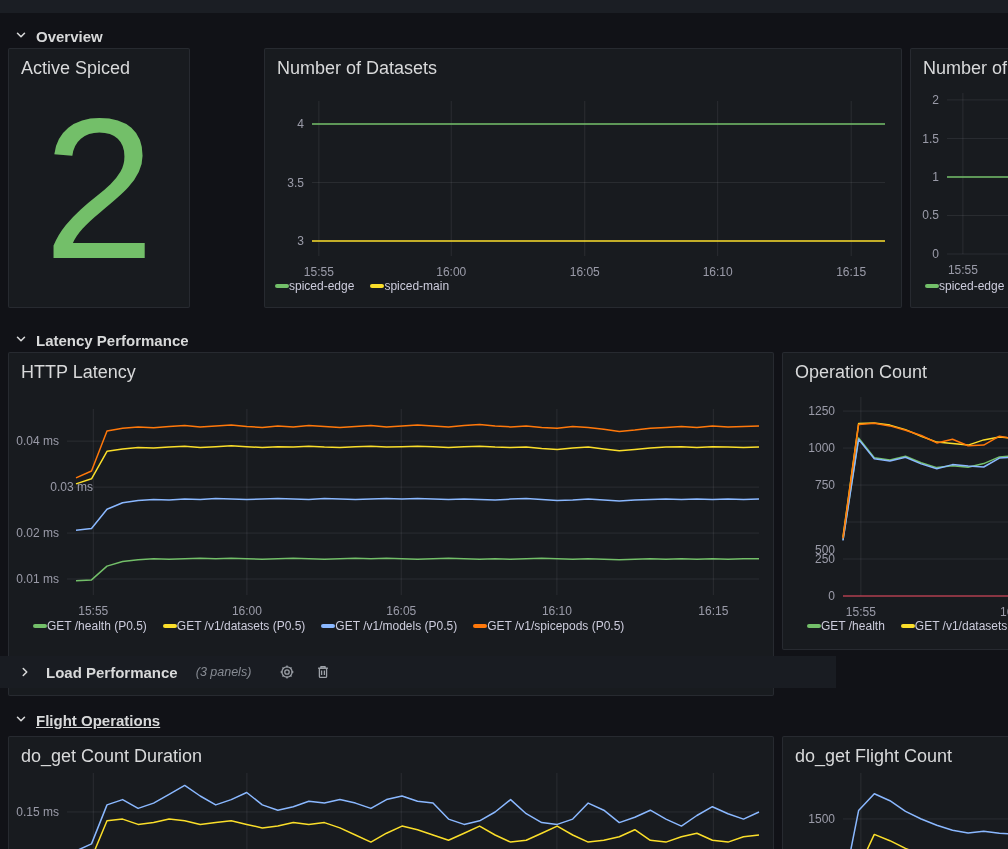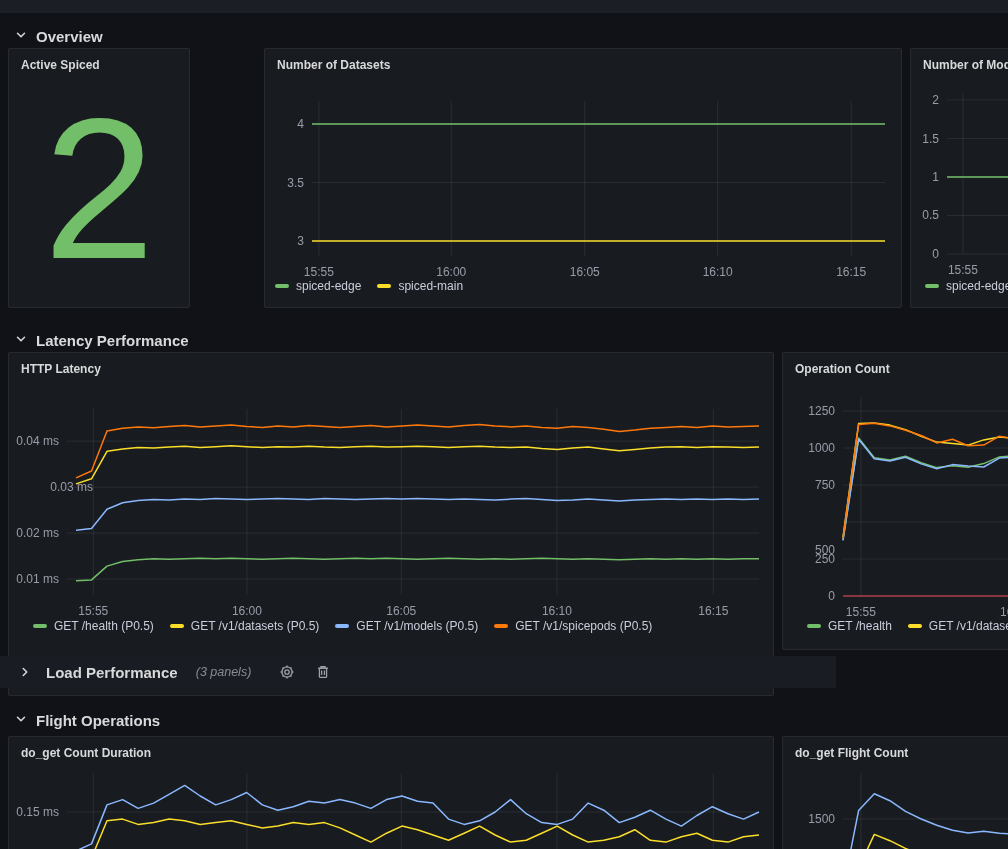--- a/index.html
+++ b/index.html
@@ -8,32 +8,32 @@
   .topstrip{position:absolute;left:0;top:0;width:1008px;height:13px;background:#1b1e24;}
   .section-header{position:absolute;display:flex;align-items:flex-start;gap:8px;cursor:pointer;margin-top:12px;}
   .section-title{font-size:15px;font-weight:700;color:#d8d9da;}
   .chev{width:14px;height:14px;display:inline-block;}
   .row-band{position:absolute;left:0;width:836px;height:32px;background:#191c22;
             display:flex;align-items:center;gap:14px;padding-left:18px;box-sizing:border-box;}
   .panels-count{font-size:12.5px;font-style:italic;color:#878b93;margin-left:4px;}
   .row-icon{width:16px;height:16px;display:inline-block;cursor:pointer;}
   .panel{position:absolute;background:#181b1f;border:1px solid rgba(204,204,220,0.09);
          border-radius:2px;box-sizing:border-box;overflow:hidden;}
-  .panel-title{position:absolute;left:12px;top:9px;font-size:12px;font-weight:700;
+  .panel-title{position:absolute;left:12px;top:9px;font-size:18px;font-weight:400;
                color:#d8d9da;z-index:3;cursor:pointer;white-space:nowrap;}
   .chart{position:absolute;left:0;top:0;right:0;bottom:0;}
   .bigstat{position:absolute;left:0;top:22px;right:0;bottom:0;display:flex;
            align-items:center;justify-content:center;}
   .bigstat span{font-size:200px;line-height:0.9;font-weight:500;}
   .ytick{position:absolute;font-size:12px;color:rgba(204,204,220,0.72);height:16px;
          line-height:16px;text-align:right;white-space:nowrap;}
   .xtick{position:absolute;font-size:12px;color:rgba(204,204,220,0.72);width:60px;
          text-align:center;white-space:nowrap;}
   .legend{position:absolute;display:flex;align-items:center;gap:16px;z-index:2;}
-  .legend-item{display:flex;align-items:center;gap:7px;cursor:pointer;justify-content:flex-end;}
+  .legend-item{display:flex;align-items:center;cursor:pointer;justify-content:flex-end;}
   .legend-swatch{width:14px;height:4px;border-radius:2px;display:inline-block;}
   .legend-label{font-size:12px;color:#ccccdc;white-space:nowrap;}
   svg{display:block;}
 </style>
 </head>
 <body>
 
 <div class="topstrip"></div>
 
 <div class="section-header" style="left:14px;top:16px;">
@@ -229,21 +229,21 @@
   <span class="row-icon" style="margin-left:6px;">
     <svg width="16" height="16" viewBox="0 0 16 16" fill="none" stroke="#9da1a8" stroke-width="1.3">
       <path d="M3 4.2 L13 4.2"></path>
       <path d="M6 4 L6 2.6 L10 2.6 L10 4"></path>
       <rect x="4.4" y="4.2" width="7.2" height="9.2" rx="1"></rect>
       <path d="M6.6 6.6 L6.6 11 M9.4 6.6 L9.4 11"></path>
     </svg>
   </span>
 </div>
 
-<div class="section-header" style="left:14px;top:700px;">
+<div class="section-header" style="left:14px;top:700px;text-decoration:underline;">
   <span class="chev">
     <svg width="14" height="14" viewBox="0 0 24 24" fill="none" stroke="#d8d9da" stroke-width="2.6" stroke-linecap="round" stroke-linejoin="round">
         <polyline points="6,9 12,15 18,9"></polyline>
       </svg>
   </span>
   <span class="section-title">Flight Operations</span>
 </div>
 
 <div class="panel" style="left:8px;top:736px;width:766px;height:280px;">
   <div class="panel-title">do_get Count Duration</div>

